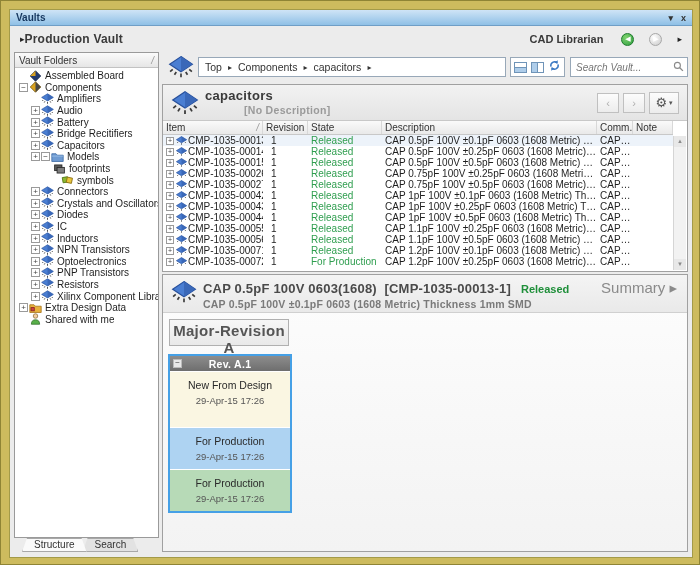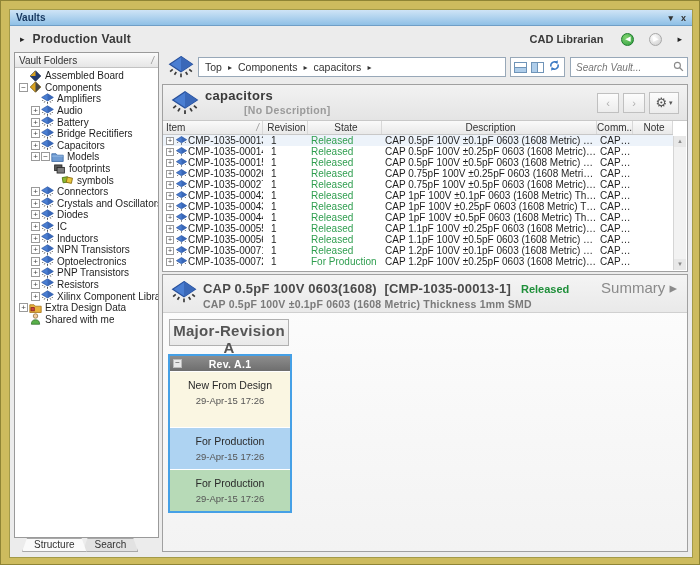--- a/index.html
+++ b/index.html
@@ -15,21 +15,21 @@
   .titlebar { position:absolute; left:0; top:0; right:0; height:16px;
     background:linear-gradient(#cfe4f6,#8fc0e6); border-bottom:1px solid #6f9ec6;
     display:flex; align-items:center; }
   .titlebar .ttl { font-size:10px; font-weight:bold; color:#16375f; padding-left:6px; }
   .titlebar .tbtns { margin-left:auto; padding-right:6px; font-size:9px; color:#333;
     display:flex; gap:8px; font-weight:bold; }
 
   
   .hdr { position:absolute; left:0; top:16px; right:0; height:26px; display:flex; align-items:center; }
   .hdr .arr { font-size:9px; color:#222; margin-left:10px; }
-  .hdr .ptitle { font-size:12px; font-weight:bold; color:#3a3a3a; margin-left:8px; letter-spacing:.2px; }
+  .hdr .ptitle { font-size:12px; font-weight:bold; color:#3a3a3a; margin-left:0; letter-spacing:.2px; }
   .hdr .right { margin-left:auto; display:flex; align-items:center; gap:15px; padding-right:10px; }
   .hdr .user { font-size:11px; font-weight:bold; color:#3a3a3a; margin-right:3px; }
   .navcirc { width:13px; height:13px; border-radius:50%; display:flex; align-items:center;
     justify-content:center; font-size:7px; color:#fff; }
   .navcirc.green { background:radial-gradient(circle at 35% 30%, #7fd36f, #2f9e3f); border:1px solid #1d7a2c; }
   .navcirc.gray { background:radial-gradient(circle at 35% 30%, #ffffff, #c9c9c9); border:1px solid #a8a8a8; color:#fff; }
   .hdr .menu-arr { font-size:9px; color:#222; }
 
   
   .sidebar { position:absolute; left:4px; top:42px; width:145px; bottom:5px; }
@@ -88,21 +88,21 @@
   .lp-actions { margin-left:auto; display:flex; align-items:center; gap:4px; padding-right:8px; }
   .sqbtn { width:22px; height:20px; border:1px solid #c0c0c0; background:linear-gradient(#fcfcfc,#ececec);
     display:flex; align-items:center; justify-content:center; font-size:11px; color:#b0b0b0; }
   .gearbtn { width:30px; height:22px; border:1px solid #c0c0c0; background:linear-gradient(#fcfcfc,#ececec);
     display:flex; align-items:center; justify-content:center; gap:2px; font-size:13px; color:#555; }
   .gearbtn .dd { font-size:7px; color:#555; }
 
   .thead { display:grid; grid-template-columns:100px 45px 74px 1fr 36px 40px;
     height:14px; margin-right:14px; background:linear-gradient(#fafafa,#e9e9e9);
     border-bottom:1px solid #c8c8c8; font-size:10px; color:#333; }
-  .thead > div { padding:1px 0 0 3px; border-right:1px solid #d8d8d8; white-space:nowrap; overflow:hidden; display:flex;justify-content:center; }
+  .thead > div { padding:1px 0 0 3px; border-right:1px solid #d8d8d8; white-space:nowrap; overflow:hidden; display:flex; }
   .thead .sort { margin-left:auto; padding-right:3px; color:#999; font-style:italic; }
   .tbody { margin-right:14px; }
   .trow { display:grid; grid-template-columns:100px 45px 74px 1fr 36px 40px;
     height:11px; font-size:10px; color:#1e1e1e; align-items:center; white-space:nowrap; }
   .trow.sel { background:#edf3fa; }
   .trow > div { overflow:hidden; text-overflow:ellipsis; padding-left:3px; }
   .itemcell { display:flex; align-items:center; gap:1px; }
   .itemcell .box { width:8px; height:8px; flex:0 0 8px; font-size:7px; line-height:6px; }
   .rowchip { width:11px; height:9px; flex:0 0 11px; display:inline-flex; }
   .rowchip svg { width:11px; height:9px; }

